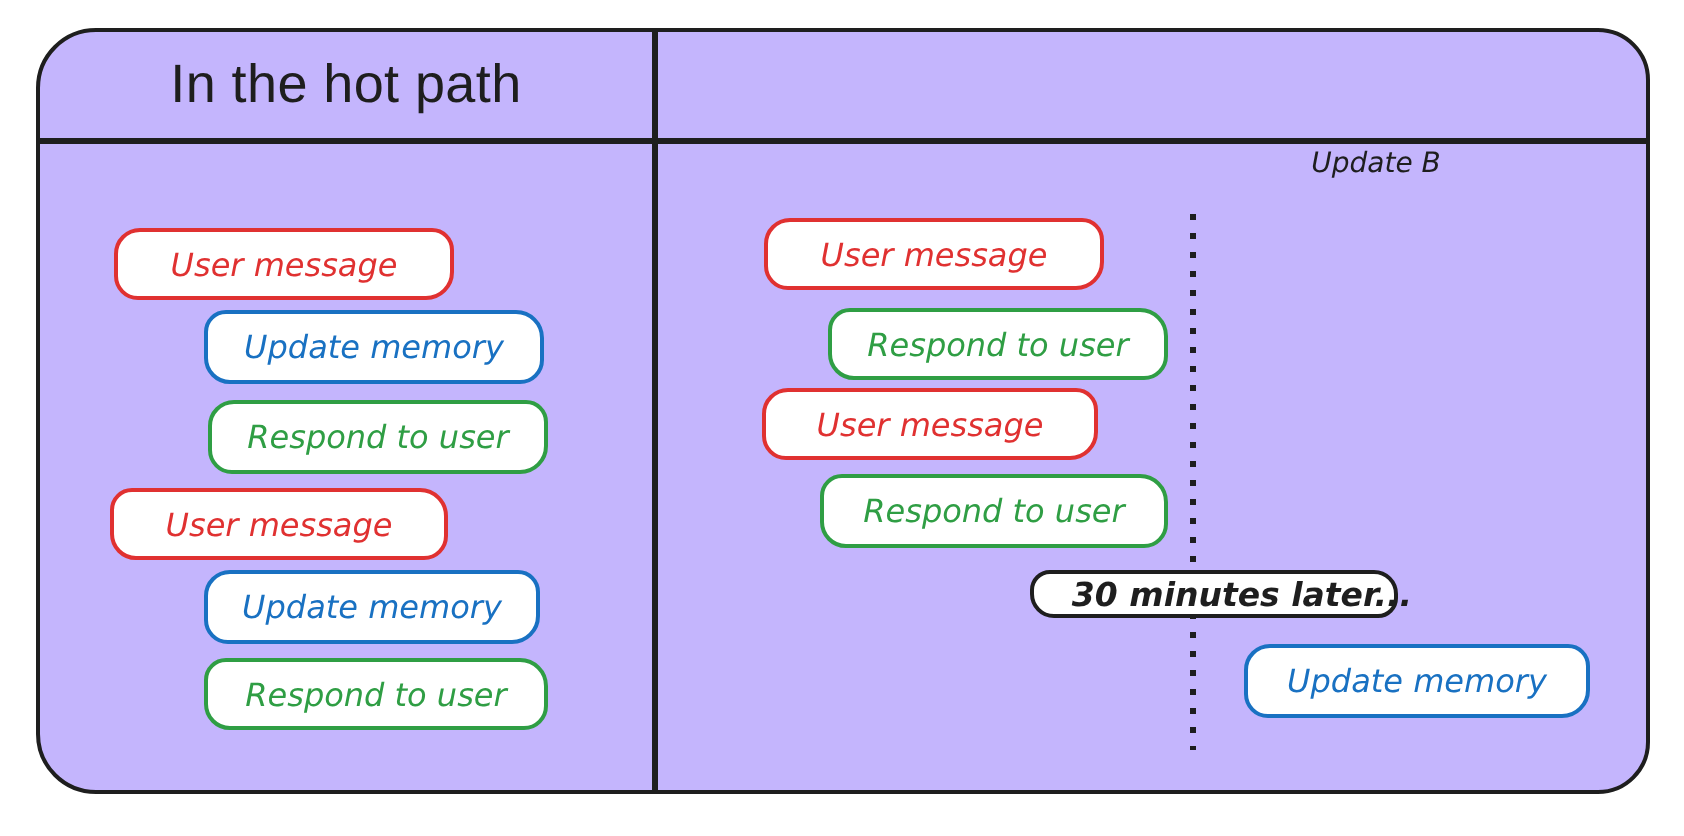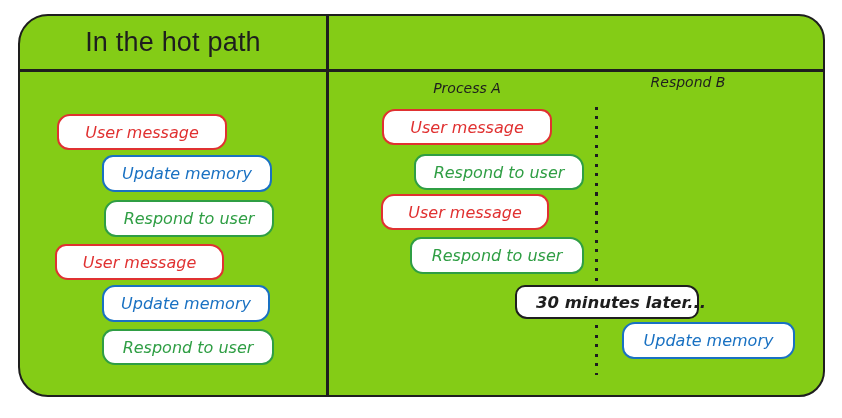--- a/index.html
+++ b/index.html
@@ -12,21 +12,21 @@
     width: 842px; height: 418px;
     background: #ffffff;
     overflow: hidden;
   }
   .frame {
     position: absolute;
     left: 18px; top: 14px;
     width: 807px; height: 383px;
     border: 2.5px solid #1e1e1e;
     border-radius: 30px 26px 26px 30px;
-    background: #84cc16;
+    background: #c4b5fd;
     box-sizing: border-box;
   }
   .v-divider {
     position: absolute;
     left: 306px; top: 0; bottom: 0;
     width: 2.5px;
     background: #1e1e1e;
   }
   .h-divider {
     position: absolute;
@@ -104,28 +104,27 @@
     <div class="h-divider"></div>
     <div class="v-divider"></div>
 
     <div class="step-box hand r1" style="left: 37px; top: 98px; width: 170px; height: 36px; color: rgb(224, 49, 49); border-color: rgb(224, 49, 49);">User message</div>
     <div class="step-box hand r2" style="left: 82px; top: 139px; width: 170px; height: 37px; color: rgb(25, 113, 194); border-color: rgb(25, 113, 194);">Update memory</div>
     <div class="step-box hand r1" style="left: 84px; top: 184px; width: 170px; height: 37px; color: rgb(47, 158, 68); border-color: rgb(47, 158, 68);">Respond to user</div>
     <div class="step-box hand r2" style="left: 35px; top: 228px; width: 169px; height: 36px; color: rgb(224, 49, 49); border-color: rgb(224, 49, 49);">User message</div>
     <div class="step-box hand r1" style="left: 82px; top: 269px; width: 168px; height: 37px; color: rgb(25, 113, 194); border-color: rgb(25, 113, 194);">Update memory</div>
     <div class="step-box hand r2" style="left: 82px; top: 313px; width: 172px; height: 36px; color: rgb(47, 158, 68); border-color: rgb(47, 158, 68);">Respond to user</div>
 
-    <div class="process-label hand" style="left:362px; top:64px;">Process A</div>
-    <div class="process-label hand" style="left:583px; top:58px;">Respond B</div>
+    <div class="process-label hand" style="left:583px; top:58px;">Update B</div>
 
     <div class="dotted-line"></div>
 
     <div class="step-box hand r1" style="left: 362px; top: 93px; width: 170px; height: 36px; color: rgb(224, 49, 49); border-color: rgb(224, 49, 49);">User message</div>
     <div class="step-box hand r2" style="left: 394px; top: 138px; width: 170px; height: 36px; color: rgb(47, 158, 68); border-color: rgb(47, 158, 68);">Respond to user</div>
     <div class="step-box hand r1" style="left: 361px; top: 178px; width: 168px; height: 36px; color: rgb(224, 49, 49); border-color: rgb(224, 49, 49);">User message</div>
     <div class="step-box hand r2" style="left: 390px; top: 221px; width: 174px; height: 37px; color: rgb(47, 158, 68); border-color: rgb(47, 158, 68);">Respond to user</div>
 
-    <div class="note-box hand" style="left:495px; top:269px; width:184px; height:34px;padding-left:28px;">30 minutes later...</div>
+    <div class="note-box hand" style="left:495px; top:269px; width:184px; height:24px;padding-left:28px;">30 minutes later...</div>
 
     <div class="step-box hand r1" style="left: 602px; top: 306px; width: 173px; height: 37px; color: rgb(25, 113, 194); border-color: rgb(25, 113, 194);">Update memory</div>
 
   </div>
 </div>
 
 </body></html>

